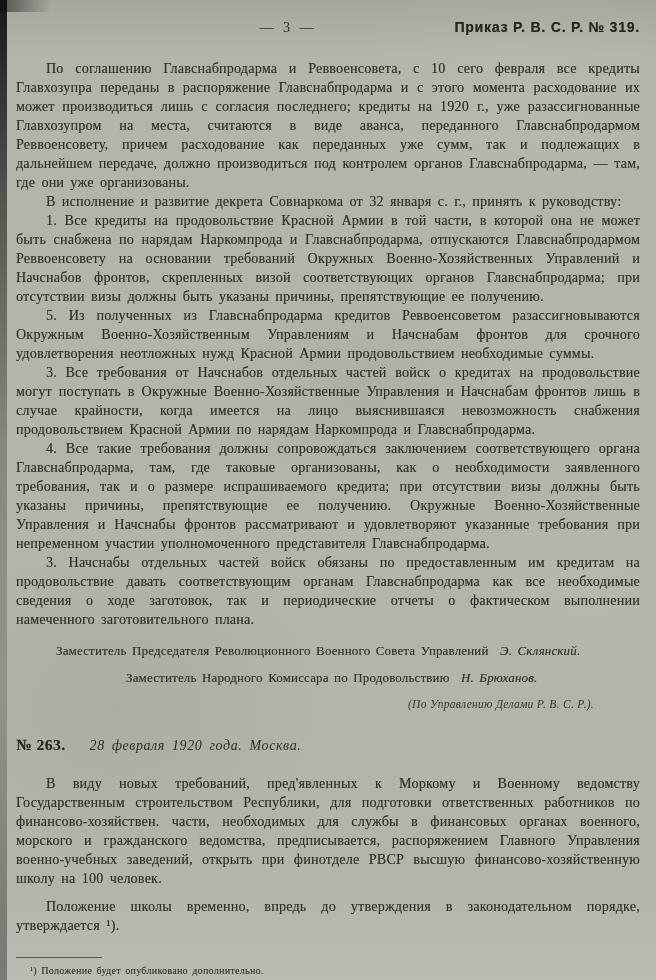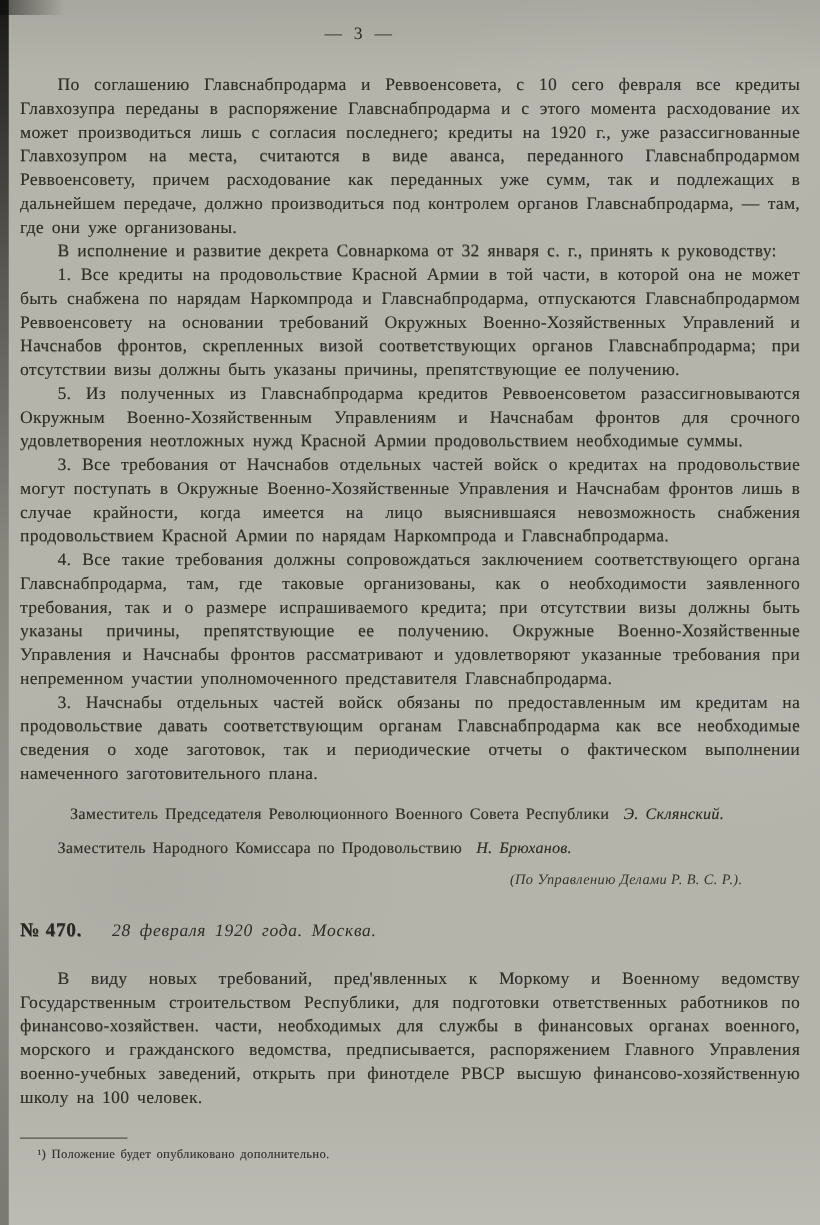--- a/index.html
+++ b/index.html
@@ -56,21 +56,21 @@
     word-spacing: 2.5px; letter-spacing: 0.25px;
     text-shadow: 0.25px 0.25px 0.35px rgba(46,45,38,0.45);
   }
   .para.first { margin-top: 19px; }
   .sig {
     margin: 0; font-size: 12.8px; line-height: 19px;
     letter-spacing: 0.25px; word-spacing: 2px;
     text-shadow: 0.25px 0.25px 0.35px rgba(46,45,38,0.45);
   }
   .sig1 { margin-top: 13px; margin-left: 40px; }
-  .sig2 { margin-top: 8px;  margin-left: 30px; }
+  .sig2 { margin-top: 8px;  margin-left: 110px; }
   .sig-name { font-style: italic; margin-left: 6px; }
   .office {
     margin: 10px 46px 0 0; text-align: right;
     font-style: italic; font-size: 11.5px; letter-spacing: 0.3px;
     color: #35342c;
   }
   .order2-head { margin-top: 26px; height: 22px; }
   .order2-num {
     font-weight: bold; font-size: 15.5px; letter-spacing: 0.5px;
     color: #27261f;
@@ -96,45 +96,47 @@
 <body>
 
 <div class="page">
   <div class="edge-left"></div>
   <div class="edge-topleft"></div>
 
   <div class="content">
 
     <div class="hdr">
       <span class="pagenum">— 3 —</span>
+      <span class="orderref">Приказ Р. В. С. Р. № 319.</span>
     </div>
 
     <p class="para first">По соглашению Главснабпродарма и Реввоенсовета, с 10 сего февраля все кредиты Главхозупра переданы в распоряжение Главснабпродарма и с этого момента расходование их может производиться лишь с согласия последнего; кредиты на 1920 г., уже разассигнованные Главхозупром на места, считаются в виде аванса, переданного Главснабпродармом Реввоенсовету, причем расходование как переданных уже сумм, так и подлежащих в дальнейшем передаче, должно производиться под контролем органов Главснабпродарма, — там, где они уже организованы.</p>
     <p class="para">В исполнение и развитие декрета Совнаркома от 32 января с. г., принять к руководству:</p>
     <p class="para">1. Все кредиты на продовольствие Красной Армии в той части, в которой она не может быть снабжена по нарядам Наркомпрода и Главснабпродарма, отпускаются Главснабпродармом Реввоенсовету на основании требований Окружных Военно-Хозяйственных Управлений и Начснабов фронтов, скрепленных визой соответствующих органов Главснабпродарма; при отсутствии визы должны быть указаны причины, препятствующие ее получению.</p>
     <p class="para">5. Из полученных из Главснабпродарма кредитов Реввоенсоветом разассигновываются Окружным Военно-Хозяйственным Управлениям и Начснабам фронтов для срочного удовлетворения неотложных нужд Красной Армии продовольствием необходимые суммы.</p>
     <p class="para">3. Все требования от Начснабов отдельных частей войск о кредитах на продовольствие могут поступать в Окружные Военно-Хозяйственные Управления и Начснабам фронтов лишь в случае крайности, когда имеется на лицо выяснившаяся невозможность снабжения продовольствием Красной Армии по нарядам Наркомпрода и Главснабпродарма.</p>
     <p class="para">4. Все такие требования должны сопровождаться заключением соответствующего органа Главснабпродарма, там, где таковые организованы, как о необходимости заявленного требования, так и о размере испрашиваемого кредита; при отсутствии визы должны быть указаны причины, препятствующие ее получению. Окружные Военно-Хозяйственные Управления и Начснабы фронтов рассматривают и удовлетворяют указанные требования при непременном участии уполномоченного представителя Главснабпродарма.</p>
     <p class="para">3. Начснабы отдельных частей войск обязаны по предоставленным им кредитам на продовольствие давать соответствующим органам Главснабпродарма как все необходимые сведения о ходе заготовок, так и периодические отчеты о фактическом выполнении намеченного заготовительного плана.</p>
 
     <p class="sig sig1">
-      <span>Заместитель Председателя Революционного Военного Совета Республики</span>
+      <span>Заместитель Председателя Революционного Военного Совета Управлений</span>
       <span class="sig-name">Э. Склянский.</span>
     </p>
     <p class="sig sig2">
       <span>Заместитель Народного Комиссара по Продовольствию</span>
       <span class="sig-name">Н. Брюханов.</span>
     </p>
 
     <p class="office">(По Управлению Делами Р. В. С. Р.).</p>
 
     <div class="order2-head">
-      <span class="order2-num">№ 470.</span>
+      <span class="order2-num">№ 263.</span>
       <span class="order2-date">28 февраля 1920 года. Москва.</span>
     </div>
 
     <p class="para order2-para1">В виду новых требований, пред'явленных к Моркому и Военному ведомству Государственным строительством Республики, для подготовки ответственных работников по финансово-хозяйствен. части, необходимых для службы в финансовых органах военного, морского и гражданского ведомства, предписывается, распоряжением Главного Управления военно-учебных заведений, открыть при финотделе РВСР высшую финансово-хозяйственную школу на 100 человек.</p>
+    <p class="para order2-para2">Положение школы временно, впредь до утверждения в законодательном порядке, утверждается ¹).</p>
 
     <div class="fn-rule"></div>
     <p class="footnote">¹) Положение будет опубликовано дополнительно.</p>
 
   </div>
 </div>
 
 </body></html>

